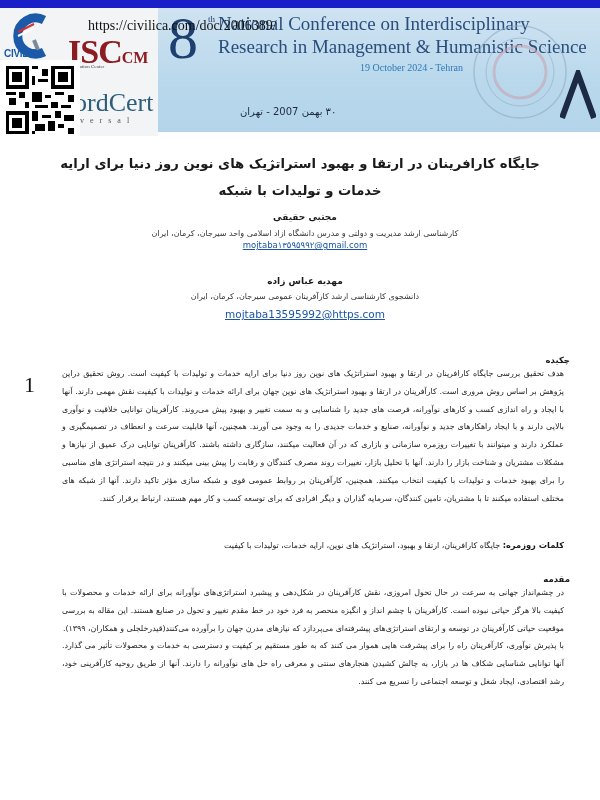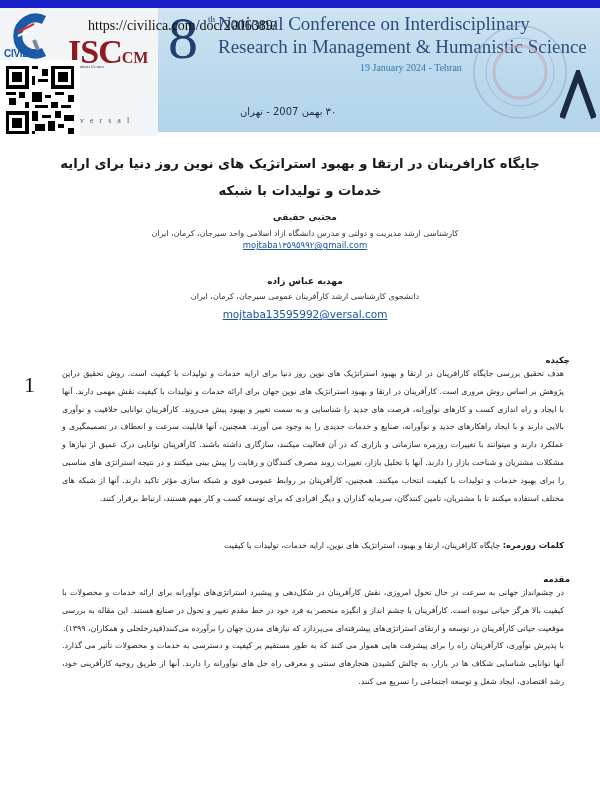--- a/index.html
+++ b/index.html
@@ -78,26 +78,27 @@
   <svg class="civilica-logo" viewBox="0 0 52 52">
     <path d="M40 10 A18 18 0 1 0 40 42" fill="none" stroke="#1b5aa8" stroke-width="9"></path>
     <path d="M14 22 L30 14" stroke="#d32f2f" stroke-width="2"></path>
     <path d="M14 26 L30 18" stroke="#ffffff" stroke-width="2"></path>
     <path d="M30 30 L34 40" stroke="#7a8a99" stroke-width="4"></path>
   </svg>
   <div class="civilica-text">CIVILICA</div>
 
   <div class="isc-logo"><span>ISC</span><small>CM</small></div>
   <div class="isc-sub">International Science Citation Center</div>
+  <div class="ordcert">ordCert</div>
   <div class="ordcert-sub">versal</div>
 
   <div class="conf-num">8</div>
   <div class="conf-th">th</div>
   <div class="conf-title">National Conference on Interdisciplinary Research in Management &amp; Humanistic Science</div>
-  <div class="conf-date">19 January 2024 - Tehran</div>
+  <div class="conf-date">19 October 2024 - Tehran</div>
   <div class="conf-fa-date">۳۰ بهمن 2007 - تهران</div>
 
   <svg class="seal" viewBox="0 0 100 100">
     <circle cx="50" cy="50" r="46" fill="none" stroke="#8fa6bf" stroke-width="1.5"></circle>
     <circle cx="50" cy="50" r="34" fill="none" stroke="#8fa6bf" stroke-width="1"></circle>
     <g fill="none" stroke="#c9a0b0" stroke-width="3">
       <path d="M50 24 A26 26 0 0 1 76 50"></path>
       <path d="M76 50 A26 26 0 0 1 50 76"></path>
       <path d="M50 76 A26 26 0 0 1 24 50"></path>
       <path d="M24 50 A26 26 0 0 1 50 24"></path>
@@ -154,21 +155,21 @@
 <div class="page-num">1</div>
 
 <div class="doc title">جایگاه کارافرینان در ارتقا و بهبود استراتژیک های نوین روز دنیا برای ارایه خدمات و تولیدات با شبکه</div>
 
 <div class="doc author a1-name">مجتبی حقیقی</div>
 <div class="doc affil a1-affil">کارشناسی ارشد مدیریت و دولتی  و مدرس دانشگاه ازاد اسلامی واحد سیرجان، کرمان، ایران</div>
 <div class="doc email a1-email">mojtaba۱۳۵۹۵۹۹۲@gmail.com</div>
 
 <div class="doc author a2-name">مهدیه عباس زاده</div>
 <div class="doc affil a2-affil">دانشجوی کارشناسی ارشد کارآفرینان عمومی سیرجان، کرمان، ایران</div>
-<div class="doc email a2-email">mojtaba13595992@versal.com</div>
+<div class="doc email a2-email">mojtaba13595992@https.com</div>
 
 <div class="doc heading abs-head">چکیده</div>
 <div class="doc para abs-body">هدف تحقیق بررسی جایگاه کارافرینان در ارتقا و بهبود استراتژیک های نوین روز دنیا برای ارایه خدمات و تولیدات با کیفیت است. روش تحقیق دراین پژوهش بر اساس روش مروری است. کارآفرینان در ارتقا و بهبود استراتژیک های نوین جهان برای ارائه خدمات و تولیدات با کیفیت نقش مهمی دارند. آنها با ایجاد و راه اندازی کسب و کارهای نوآورانه، فرصت های جدید را شناسایی و به سمت تغییر و بهبود پیش می‌روند. کارآفرینان توانایی خلاقیت و نوآوری بالایی دارند و با ایجاد راهکارهای جدید و نوآورانه، صنایع و خدمات جدیدی را به وجود می آورند. همچنین، آنها قابلیت سرعت و انعطاف در تصمیمگیری و عملکرد دارند و میتوانند با تغییرات روزمره سازمانی و بازاری که در آن فعالیت میکنند، سازگاری داشته باشند. کارآفرینان توانایی درک عمیق از نیازها و مشکلات مشتریان و شناخت بازار را دارند. آنها با تحلیل بازار، تغییرات روند مصرف کنندگان و رقابت را پیش بینی میکنند و در نتیجه استراتژی های مناسبی را برای بهبود خدمات و تولیدات با کیفیت انتخاب میکنند. همچنین، کارآفرینان بر روابط عمومی قوی و شبکه سازی مؤثر تاکید دارند. آنها از شبکه های مختلف استفاده میکنند تا با مشتریان، تامین کنندگان، سرمایه گذاران و دیگر افرادی که برای توسعه کسب و کار مهم هستند، ارتباط برقرار کنند.</div>
 
 <div class="doc kw">
   <b>کلمات روزمره:</b><span> جایگاه کارافرینان، ارتقا و بهبود، استراتژیک های نوین، ارایه خدمات، تولیدات با کیفیت</span>
 </div>
 
 <div class="doc heading intro-head">مقدمه</div>
 <div class="doc para intro-body">

